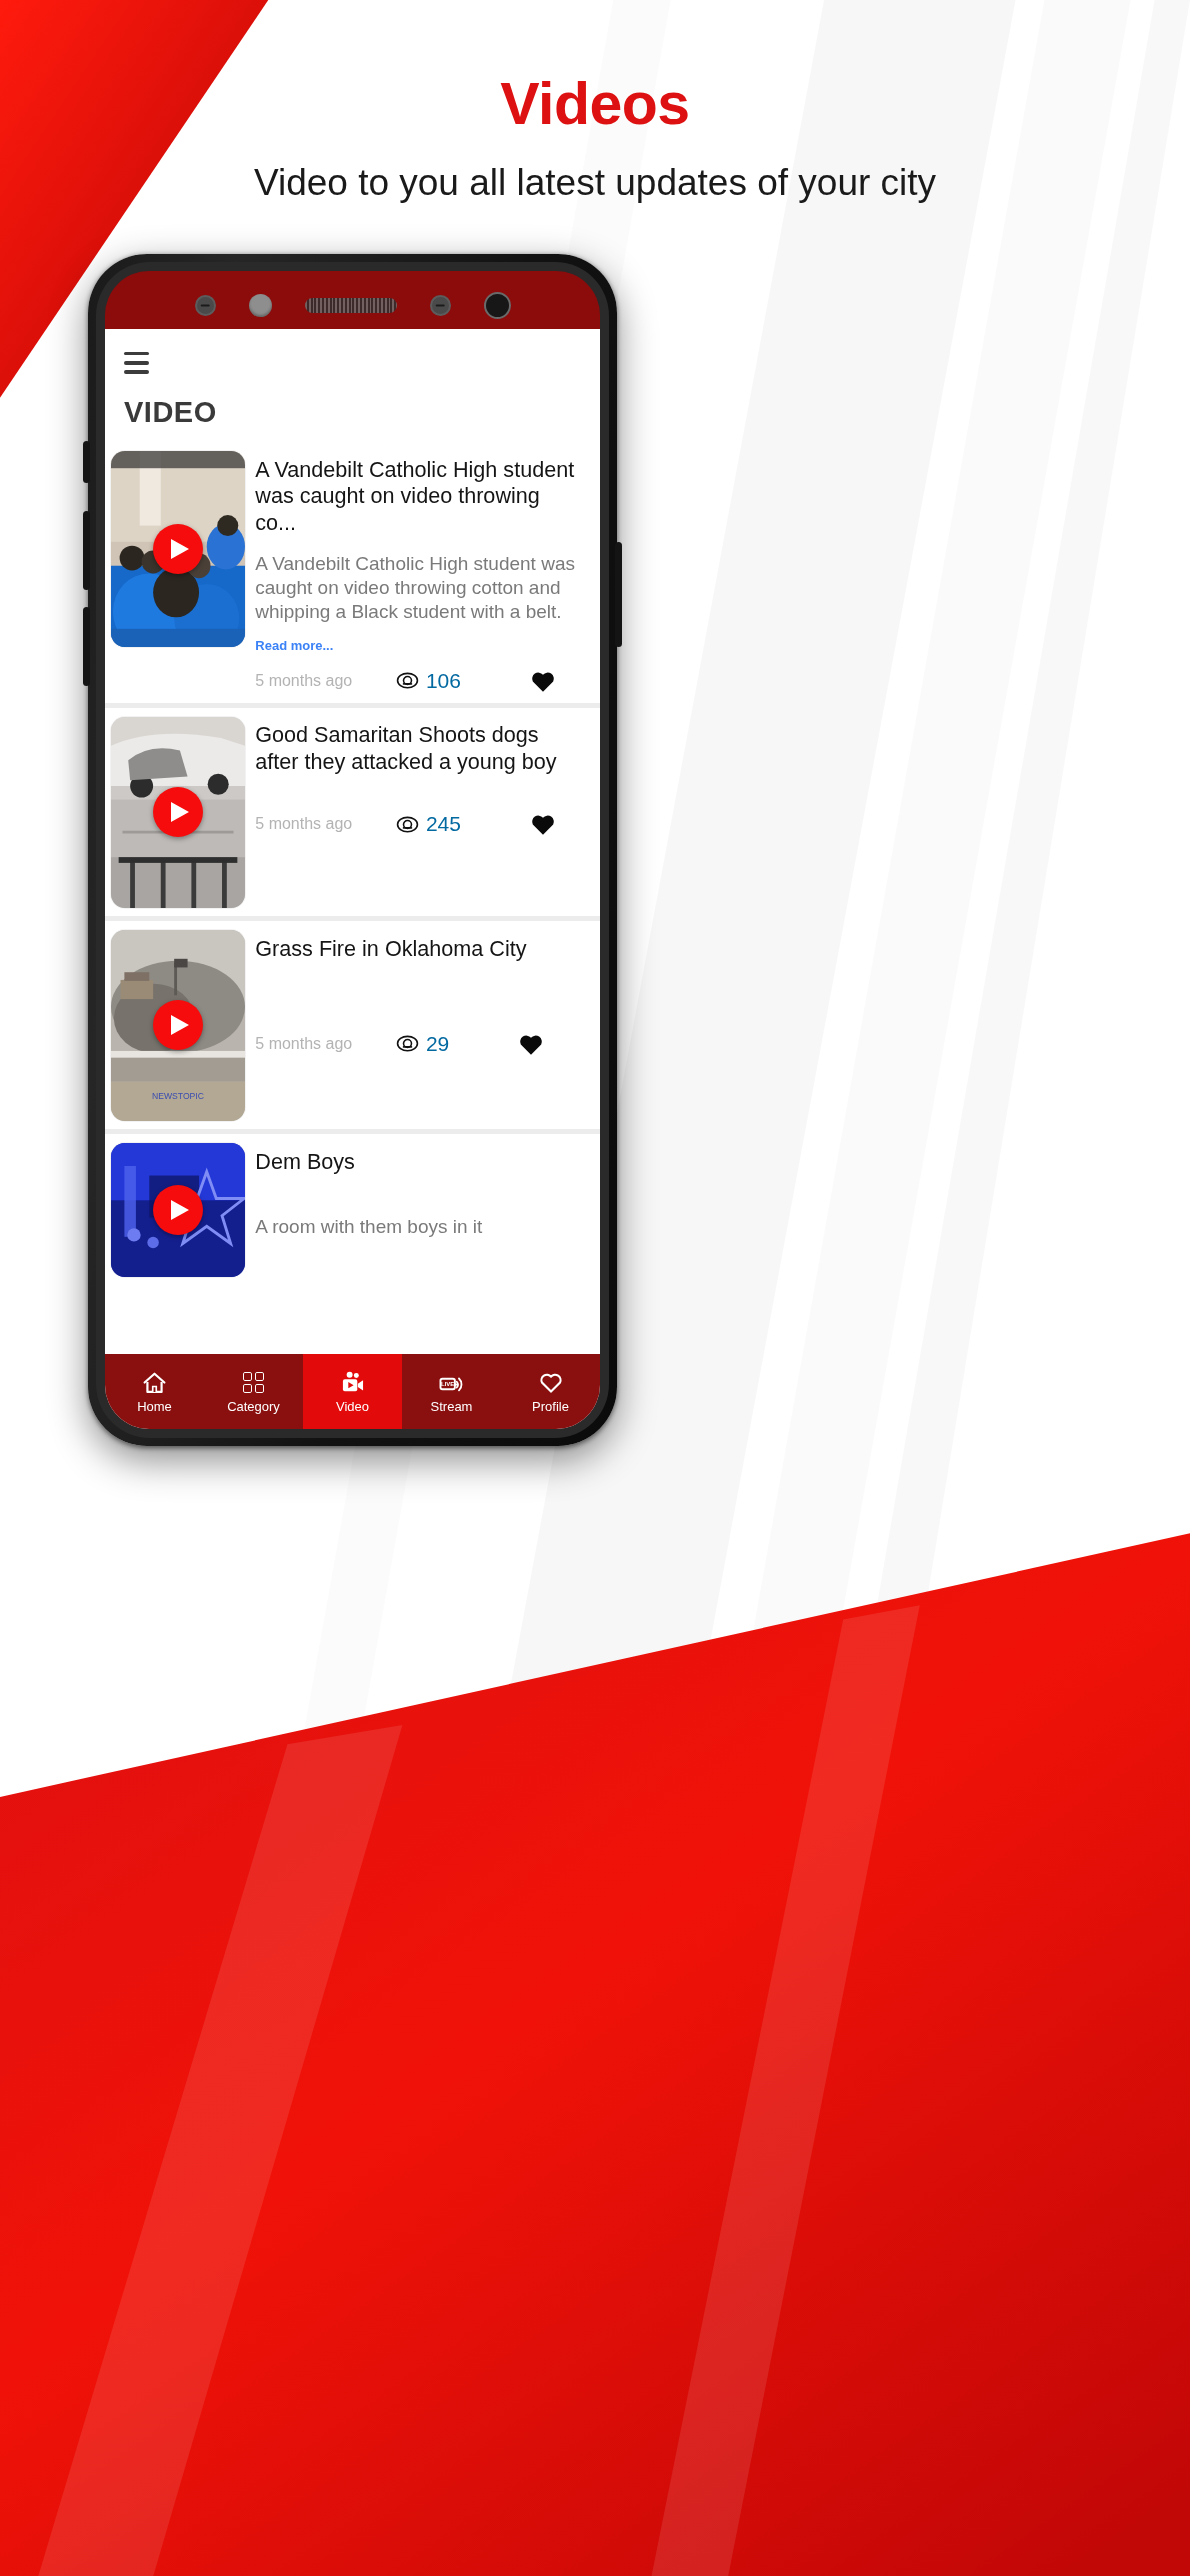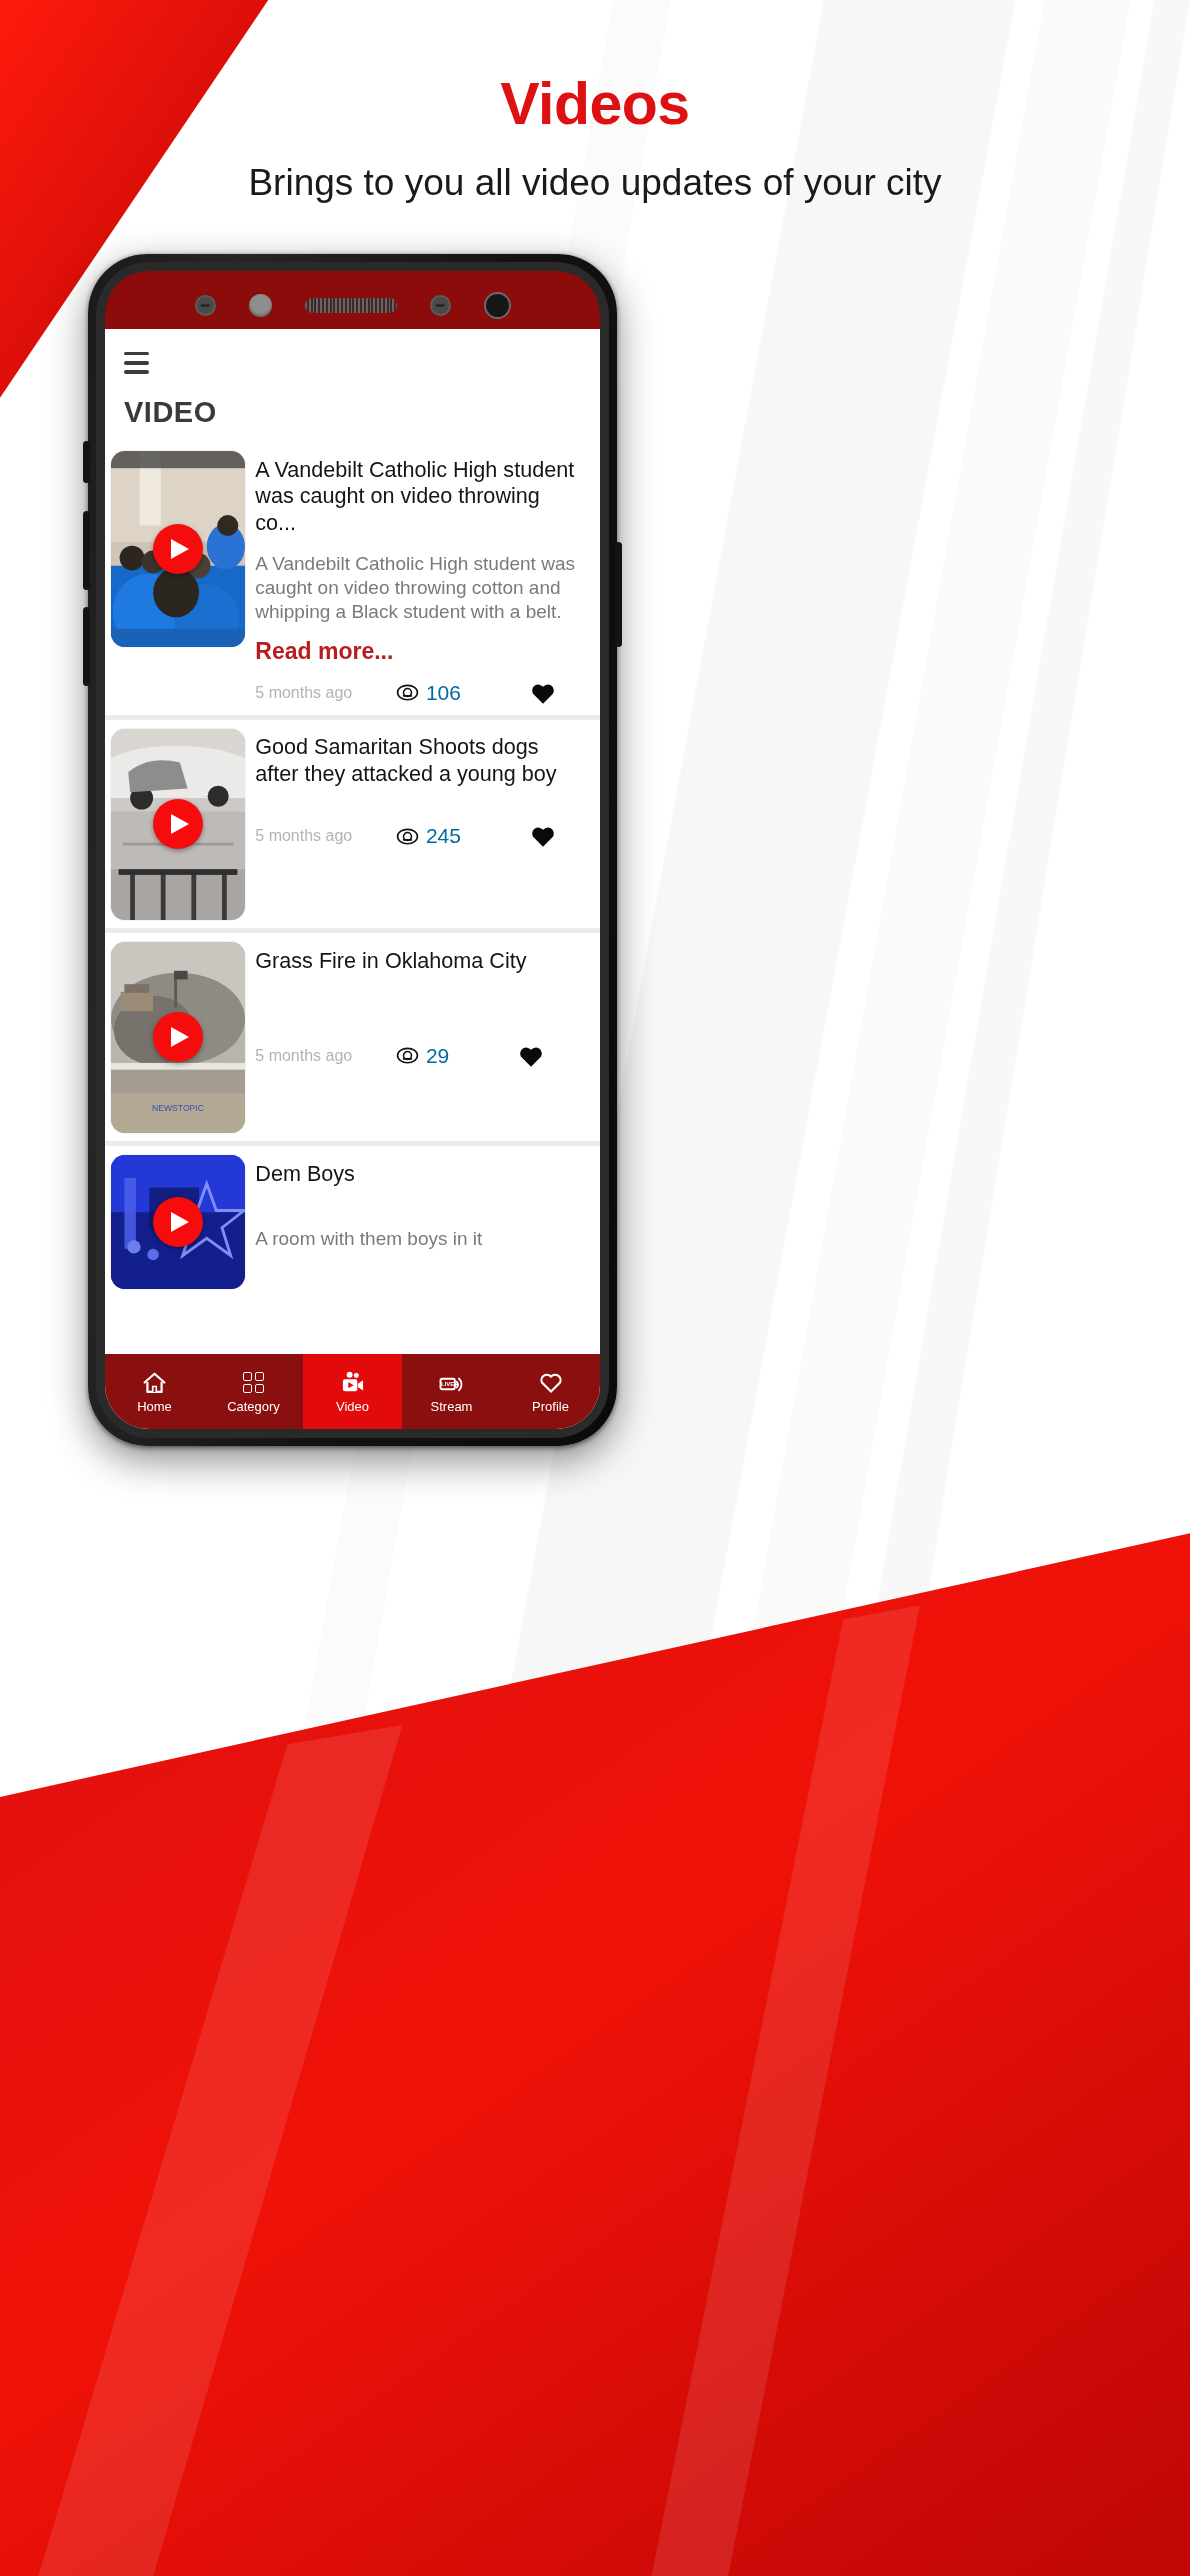--- a/index.html
+++ b/index.html
@@ -132,21 +132,21 @@
     border-bottom:10.5px solid transparent;
   }
   .card .body { flex:1 1 auto; padding:5.8px 15.3px 0 0; min-width:0; }
   .v-title {
     font-size:21.6px; line-height:1.23; color:#151515; font-weight:400;
   }
   .v-desc {
     margin-top:16.3px; font-size:19px; line-height:1.25; color:#7a7a7a; font-weight:400;
   }
   .v-readmore {
-    margin-top:14.4px; font-size:23px; color:#b91c1c; font-weight:600; cursor:pointer;
+    margin-top:14.4px; font-size:13px; color:#3b82f6; font-weight:600; cursor:pointer;
   }
   .v-meta {
     display:flex; align-items:center; margin-top:15.3px; padding-bottom:9.6px;gap:44px;
   }
   .v-ago { font-size:16px; color:#b3b3b3; flex:0 0 auto; }
   .v-views {
     display:flex; align-items:center; gap:6.7px;
     font-size:21px; color:#0369a1; margin-left:auto; margin-right:25px;
   }
   .ico { display:inline-flex; align-items:center; justify-content:center; }
@@ -207,21 +207,21 @@
 
     <g opacity="0.10">
       <polygon points="300,1820 420,1800 160,2688 40,2688" fill="#ffffff"></polygon>
       <polygon points="880,1690 960,1675 760,2688 680,2688" fill="#ffffff"></polygon>
     </g>
   </svg>
 </div>
 
 <div id="promo">
   <div id="promo-title">Videos</div>
-  <div id="promo-sub">Brings to you all video updates of your city</div>
+  <div id="promo-sub">Video to you all latest updates of your city</div>
 </div>
 
 <div id="phone">
   <div id="phone-body"></div>
   <div id="phone-inner-bezel"></div>
 
   <div class="side-btn" id="btn-mute"></div>
   <div class="side-btn" id="btn-volup"></div>
   <div class="side-btn" id="btn-voldn"></div>
   <div class="side-btn" id="btn-power"></div>

